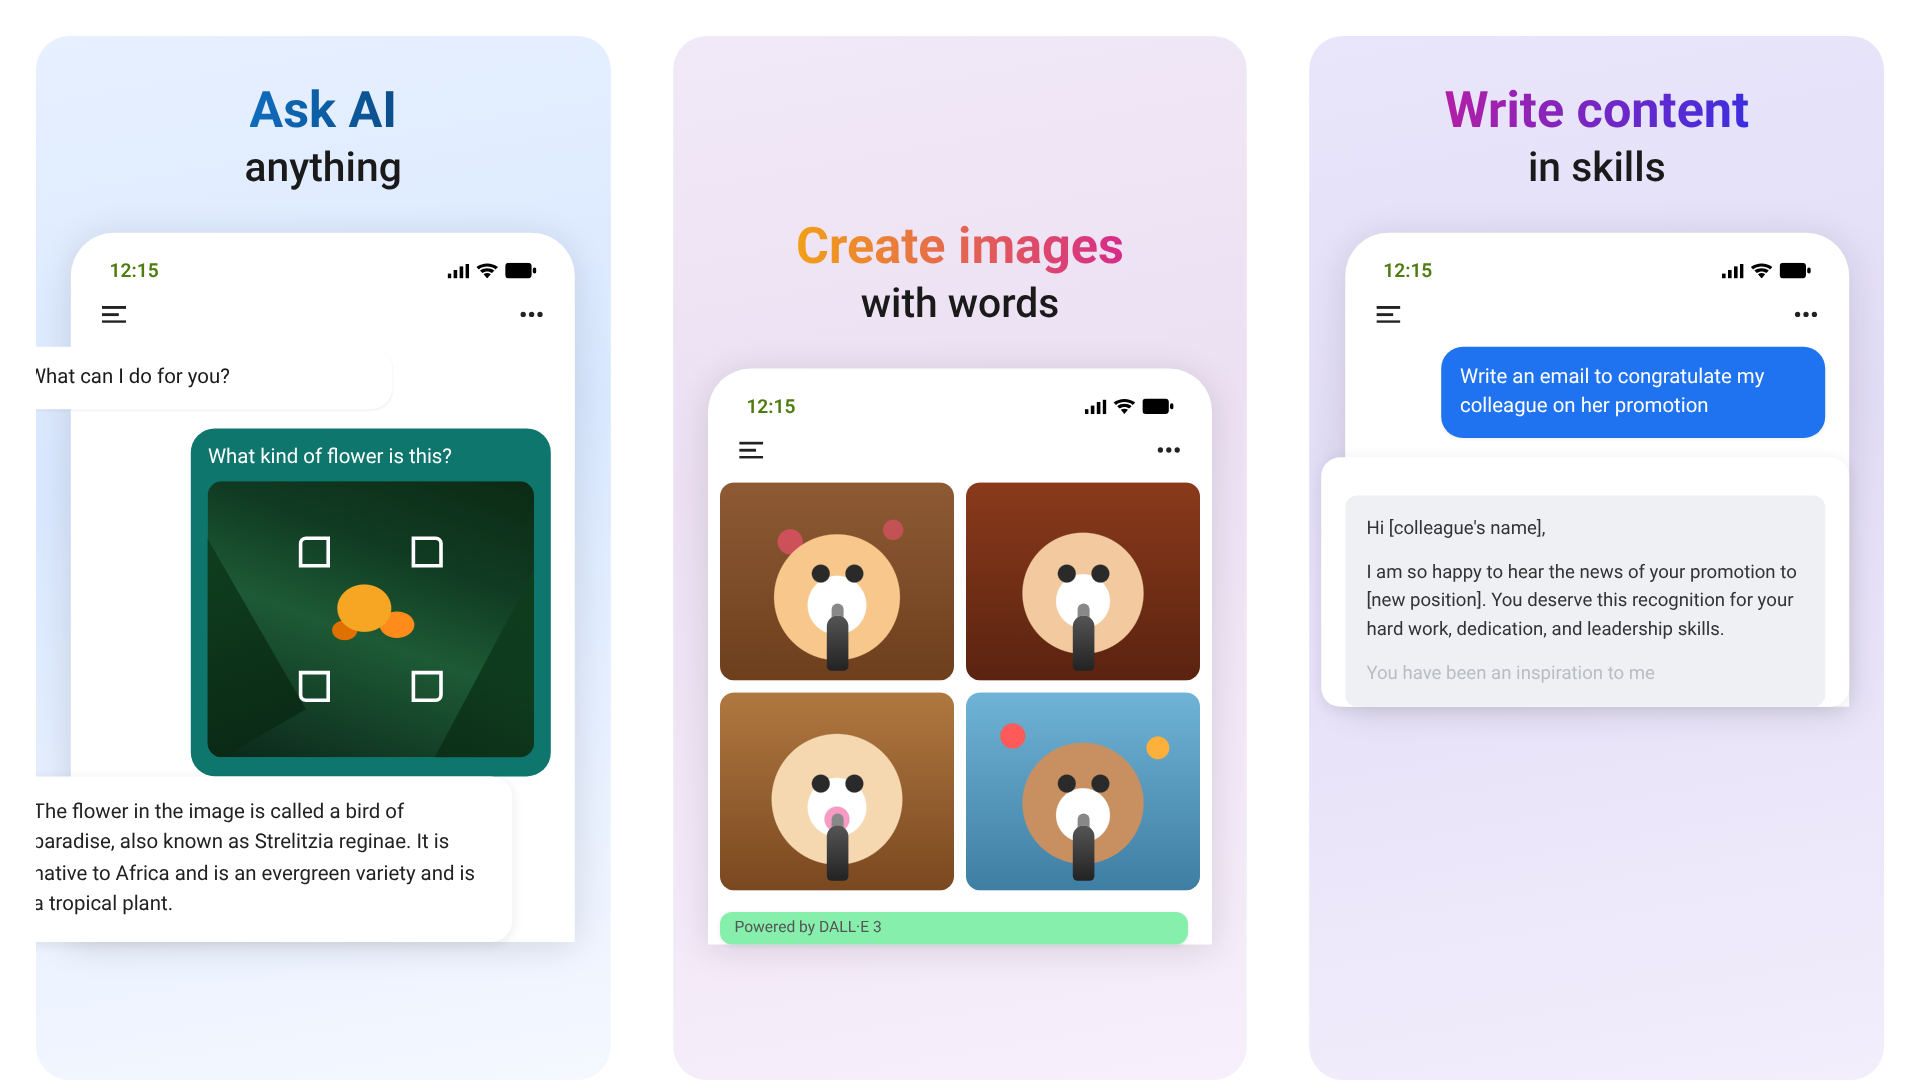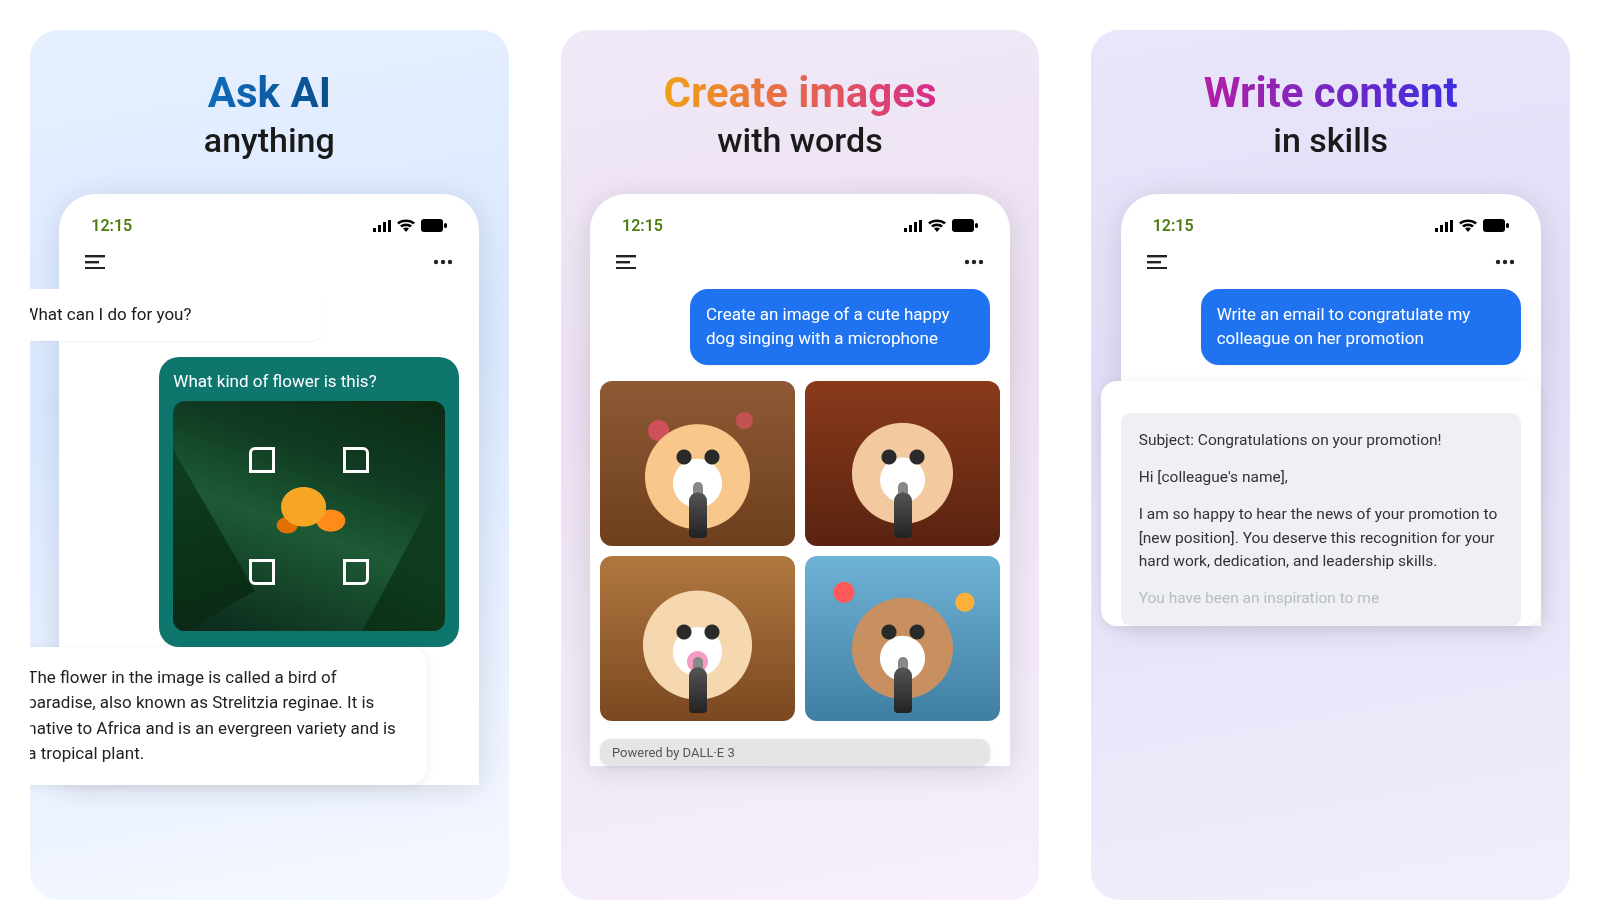--- a/index.html
+++ b/index.html
@@ -20,21 +20,21 @@
     flex: 1;
     border-radius: 28px;
     padding: 40px 20px 0 20px;
     position: relative;
     overflow: hidden;
     display: flex;
     flex-direction: column;
     align-items: center;
   }
   .panel-1 { background: linear-gradient(170deg, #e7f0ff 0%, #d9e8ff 40%, #f5f8ff 100%); }
-  .panel-2 { background: linear-gradient(170deg, #f1e9f7 0%, #ece0f2 40%, #f7effc 100%); }
+  .panel-2 { background: linear-gradient(170deg, #f1e9f7 0%, #ece0f2 40%, #f7effc 100%); justify-content: center; }
   .panel-3 { background: linear-gradient(170deg, #e9e6fb 0%, #e2ddf6 40%, #f2eefc 100%); }
 
   .headline {
     text-align: center;
     font-size: 42px;
     font-weight: 700;
     line-height: 1.1;
     -webkit-background-clip: text;
     background-clip: text;
     color: transparent;
@@ -218,21 +218,21 @@
   .gi4{ background-color:#5aa0c5; background-image:
       radial-gradient(circle at 50% 62%, #fff 0 22px, transparent 23px),
       radial-gradient(circle at 50% 56%, #c89060 0 50px, transparent 51px),
       radial-gradient(circle at 20% 22%, #ff5a5a 0 10px, transparent 11px),
       radial-gradient(circle at 82% 28%, #ffb03a 0 9px, transparent 10px),
       linear-gradient(#6fb3d6,#3e7ea2);}
   .powered {
     display:inline-block;
     font-size:13px;
     color:#555;
-    background:#e5e5e5;
+    background:#86efac;
     border-radius:10px;
     padding:6px 12px;
     margin-top:8px;
     margin-left:-10px;
     box-shadow:0 1px 4px rgba(0,0,0,0.08);
   }
 
   
   .email-card{
     background:#eef0f4;
@@ -369,21 +369,20 @@
         <span class="more-icon">
             <svg width="20" height="6" viewBox="0 0 20 6">
               <circle cx="3" cy="3" r="2.2" fill="#222"></circle>
               <circle cx="10" cy="3" r="2.2" fill="#222"></circle>
               <circle cx="17" cy="3" r="2.2" fill="#222"></circle>
             </svg>
           </span>
       </div>
 
       <div class="chat-area">
-        <div class="bubble bubble-user" style="width:300px">Create an image of a cute happy dog singing with a microphone</div>
 
         <div class="img-grid">
           <div class="gen-img mic"></div>
           <div class="gen-img gi2 mic"></div>
           <div class="gen-img gi3 mic"></div>
           <div class="gen-img gi4 mic"></div>
         </div>
         <div class="powered">Powered by DALL·E 3</div>
       </div>
     </div>
@@ -433,21 +432,20 @@
               <circle cx="17" cy="3" r="2.2" fill="#222"></circle>
             </svg>
           </span>
       </div>
 
       <div class="chat-area">
         <div class="bubble bubble-user" style="width:320px">Write an email to congratulate my colleague on her promotion</div>
 
         <div class="panel3-ai">
           <div class="email-card">
-            <p>Subject: Congratulations on your promotion!</p>
             <p>Hi [colleague's name],</p>
             <p>I am so happy to hear the news of your promotion to [new position]. You deserve this recognition for your hard work, dedication, and leadership skills.</p>
             <p>You have been an inspiration to me</p>
           </div>
         </div>
       </div>
     </div>
   </div>
 
 </div>

